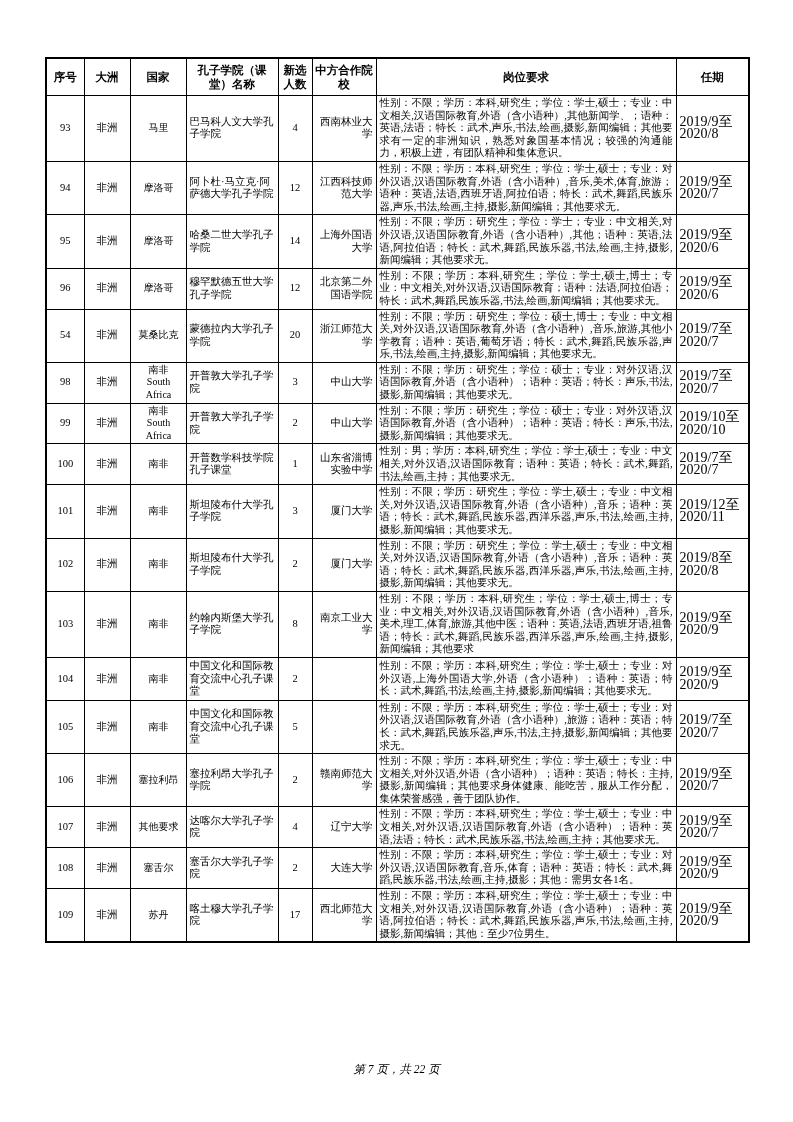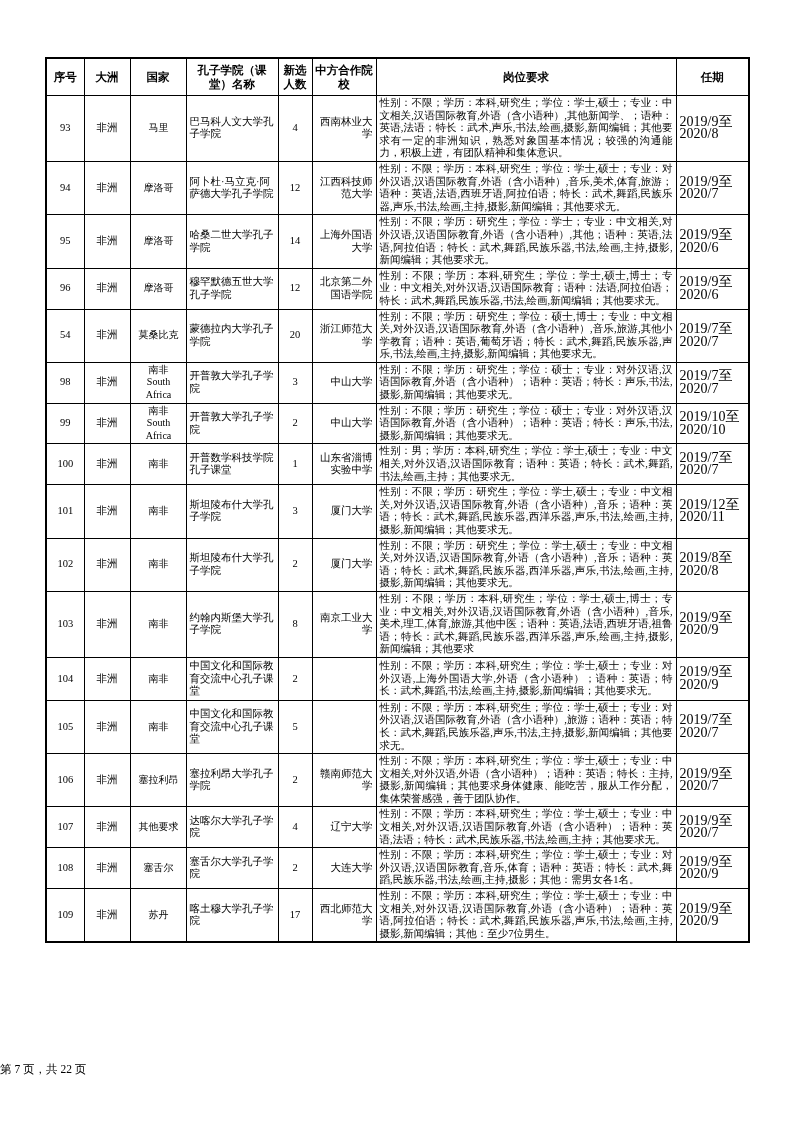--- a/index.html
+++ b/index.html
@@ -23,21 +23,21 @@
   td.col-no    { text-align:center; }
   td.col-continent { text-align:center; }
   td.col-country { text-align:center; padding-left:3px; white-space:pre-line; font-size:10px; }
   td.col-institute { padding:2px 3px; }
   td.col-count { text-align:center; }
   td.col-partner { text-align:right; padding:2px 3px; }
   td.col-req { text-align:justify; vertical-align:middle; padding:1px 3px; }
   td.col-term { text-align:left; white-space:pre-line; padding-left:3px; font-size:14px; }
   .footer {
     position:absolute; left:0; right:0; top:1062px;
-    font-size:11.5px;
+    text-align:center; font-size:11.5px;font-style:italic;
   }
 </style>
 </head>
 <body>
 
 <div class="page">
   <table class="roster">
     <colgroup>
       <col style="width:38px">
         <col style="width:46px">

